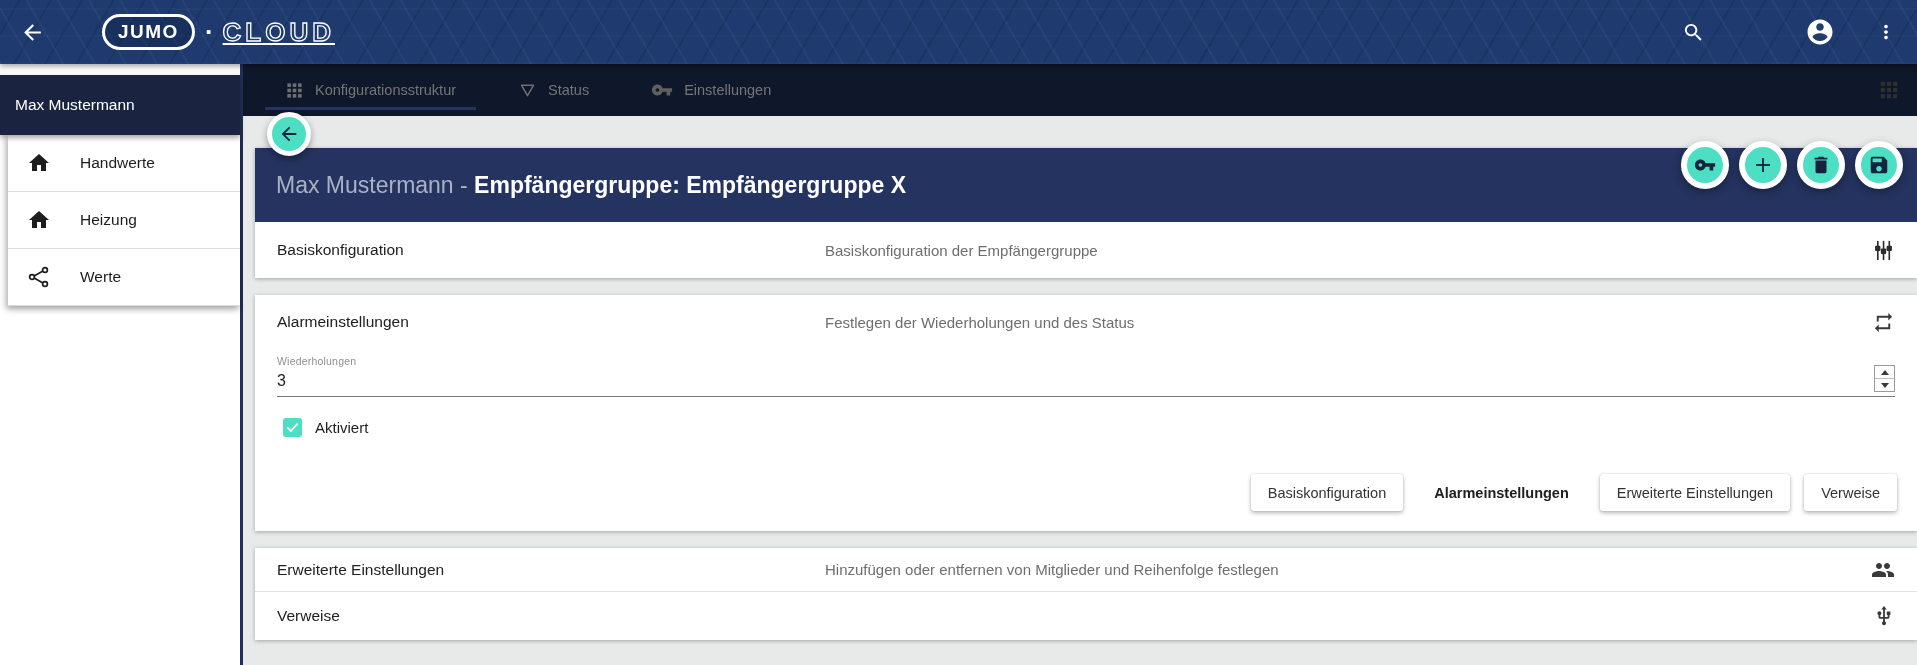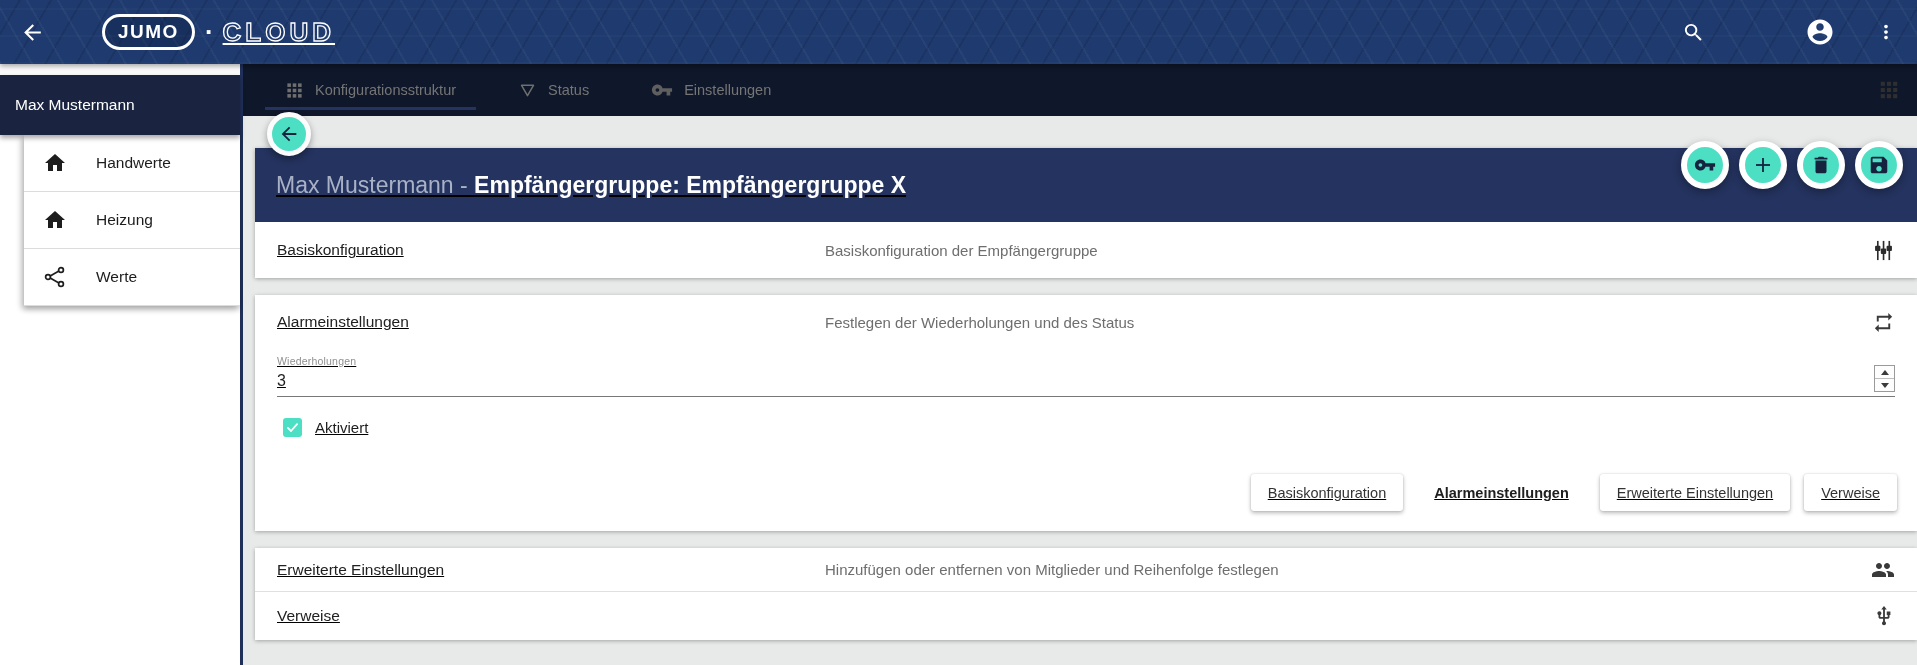--- a/index.html
+++ b/index.html
@@ -44,41 +44,41 @@
   .app-body { display:flex; height:601px; }
 
   
   .sidebar { width:243px; background:#ffffff; border-right:3px solid #20305a; flex:0 0 243px; }
   .sidebar-gap { height:11px; background:#fafafa; }
   .sidebar-header {
     height:60px; background:#1a2440; color:#fff; font-size:15.5px;
     display:flex; align-items:center; padding-left:15px;
     position:relative; z-index:2; box-shadow:0 3px 5px rgba(0,0,0,0.35);
   }
-  .sidebar-panel { margin-left:24px; background:#fff; box-shadow:-3px 3px 6px rgba(0,0,0,0.18), 0 3px 6px rgba(0,0,0,0.22); }
+  .sidebar-panel { margin-left:8px; background:#fff; box-shadow:-3px 3px 6px rgba(0,0,0,0.18), 0 3px 6px rgba(0,0,0,0.22); }
   .sidebar-item {
     height:57px; display:flex; align-items:center; gap:29px; padding-left:19px;
     border-bottom:1px solid #dcdcdc; cursor:pointer; font-size:15.5px; color:#1d1d1d; background:#fff;
   }
   .sidebar-item svg { flex:0 0 auto; }
 
   
   .content { flex:1; position:relative; background:#e8e9e9; overflow:hidden; }
 
   .tabbar { height:52px; background:#0f172a; display:flex; align-items:stretch; padding-left:22px; position:relative; }
   .tab {
     display:flex; align-items:center; gap:11px; padding:0 20px; margin-right:22px;
     color:#757575; font-size:14.5px; cursor:pointer; position:relative; white-space:nowrap;
   }
   .tab.active::after { content:""; position:absolute; left:0; right:0; bottom:6px; height:3px; background:#24335f; }
   .tabbar-grid-btn { position:absolute; right:17px; top:15px; }
 
   .scroll { position:absolute; top:52px; left:0; right:0; bottom:0; padding-left:12px; }
 
-  .card { background:#fff; box-shadow:0 1px 4px rgba(0,0,0,0.3); position:relative;text-decoration:underline; }
+  .card { background:#fff; box-shadow:0 1px 4px rgba(0,0,0,0.3); position:relative; }
 
   
   .header-card { margin-top:32px; }
   .detail-header {
     height:74px; background:#24335f; display:flex; align-items:center; padding-left:21px;
     font-size:23px; overflow:hidden;
   }
   .detail-header .title-prefix { color:#a9b1c6; white-space:pre; }
   .detail-header .title-main   { color:#ffffff; font-weight:600; white-space:pre; }
 

